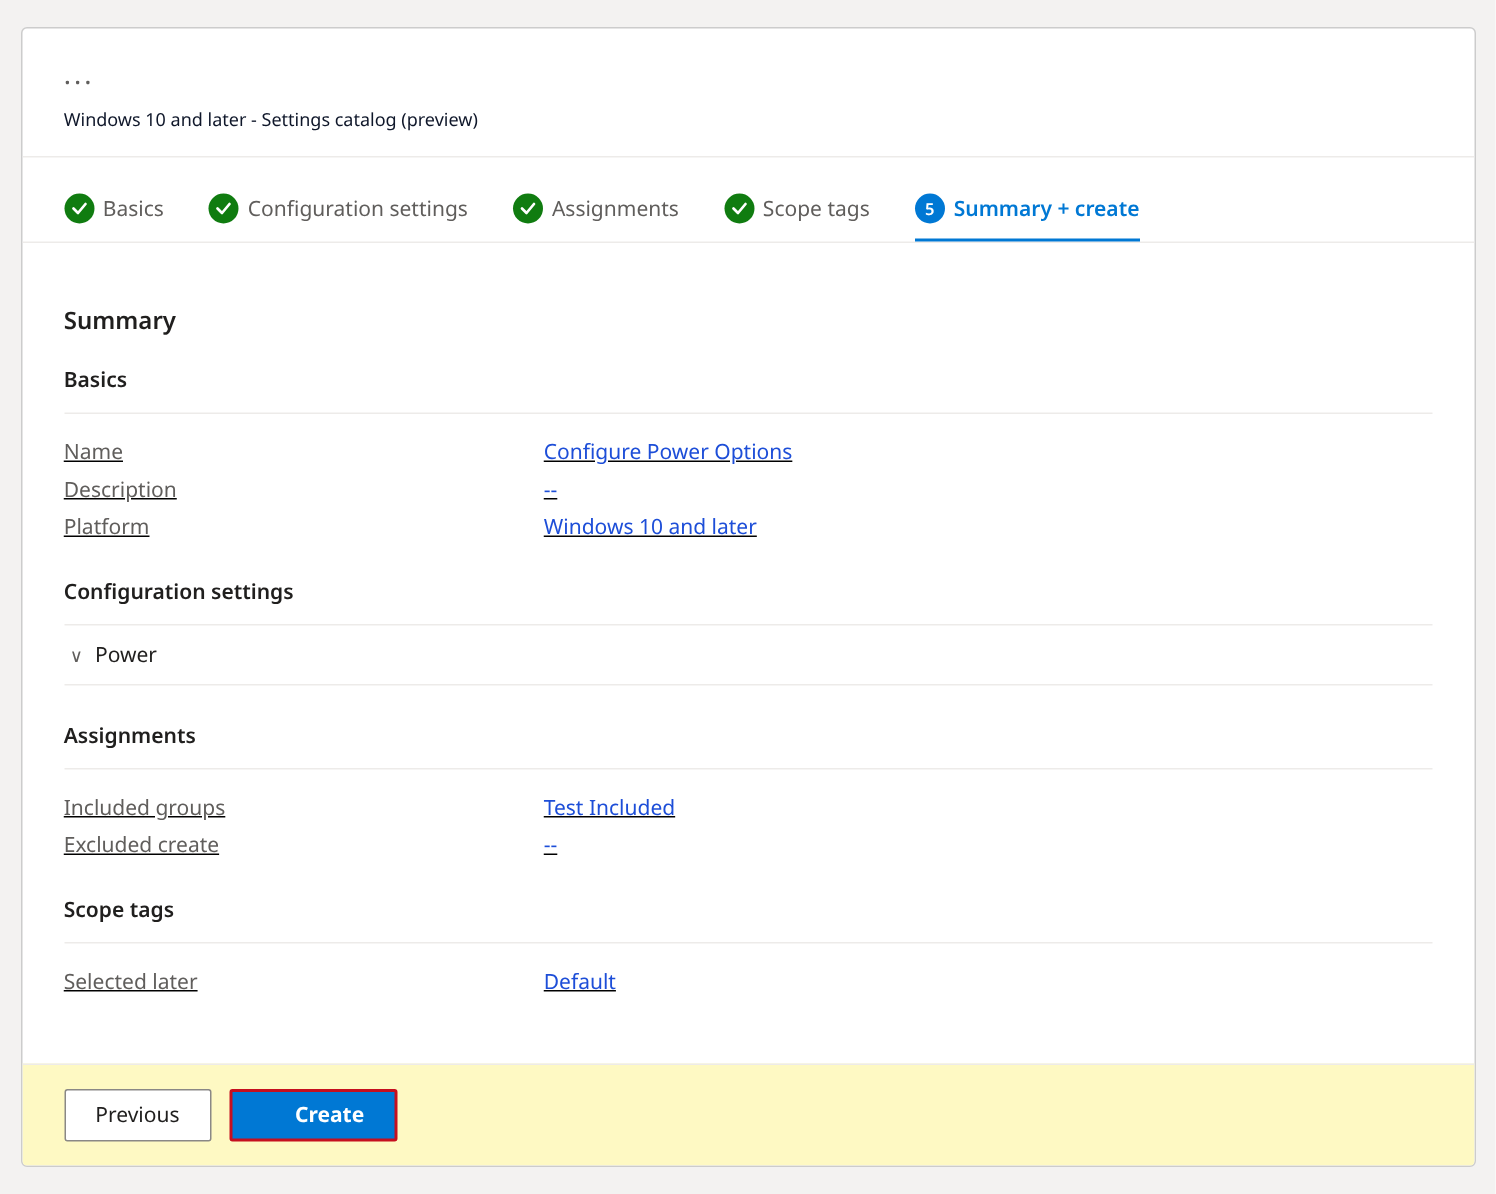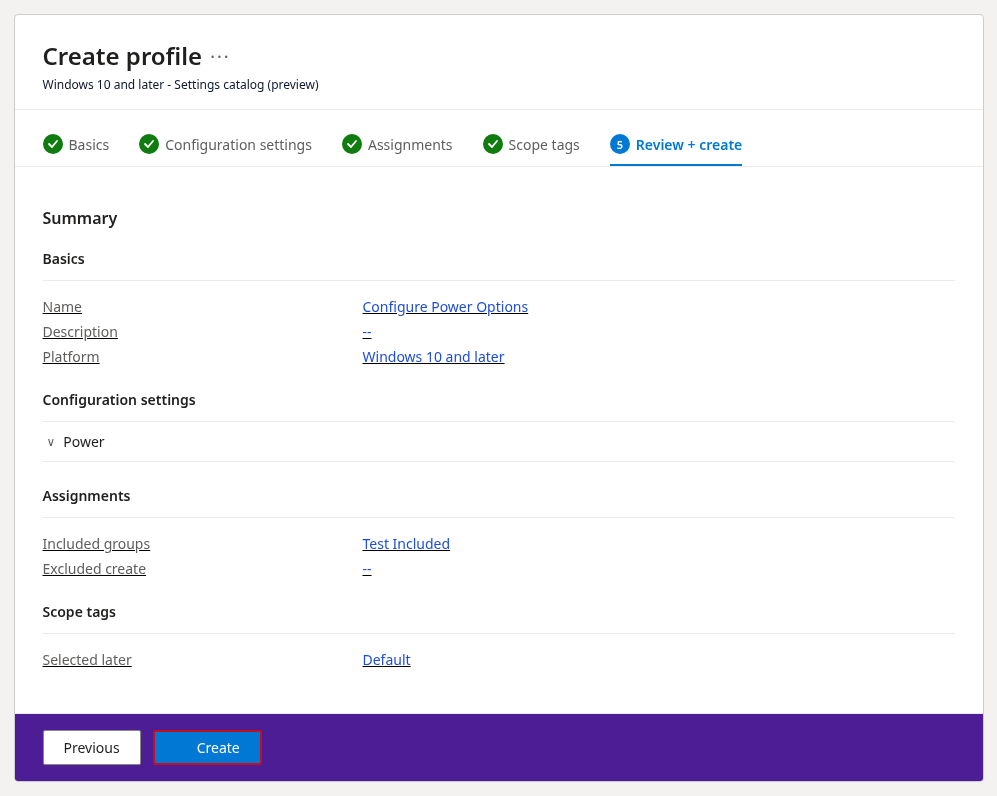--- a/index.html
+++ b/index.html
@@ -161,50 +161,49 @@
     }
     .chevron-icon {
       font-size: 12px;
       color: #605e5c;
     }
     .footer {
       border-top: 1px solid #edebe9;
       padding: 16px 28px;
       display: flex;
       gap: 12px;
-      background: #4c1d95;
+      background: #fef9c3;
     }
     .btn {
       padding: 6px 20px;
       font-size: 14px;
       border-radius: 2px;
       cursor: pointer;
       font-family: inherit;
     }
     .btn-secondary {
       background: #fff;
       border: 1px solid #8a8886;
       color: #201f1e;
     }
     .btn-primary {
       background: #0078d4;
       border: 2px solid #c50f1f;
       color: #fff;
-      font-weight: 400;
+      font-weight: 700;
       padding-left: 42px;
     }
   </style>
 </head>
 <body>
 
 <div class="window">
 
   <div class="window-header">
     <div class="page-title">
-      <span>Create profile</span>
       <span class="page-title-ellipsis">···</span>
     </div>
     <div class="page-subtitle">Windows 10 and later - Settings catalog (preview)</div>
   </div>
 
   <div class="tabs-row">
 
     <div class="tab-item">
       <span class="check-icon">
         <svg viewBox="0 0 12 12" fill="none" xmlns="http://www.w3.org/2000/svg">
@@ -236,21 +235,21 @@
       <span class="check-icon">
         <svg viewBox="0 0 12 12" fill="none" xmlns="http://www.w3.org/2000/svg">
           <polyline points="2,6 5,9 10,3" stroke="white" stroke-width="1.8" fill="none" stroke-linecap="round" stroke-linejoin="round"></polyline>
         </svg>
       </span>
       <span>Scope tags</span>
     </div>
 
     <div class="tab-item active">
       <span class="number-badge">5</span>
-      <span>Review + create</span>
+      <span>Summary + create</span>
     </div>
 
   </div>
 
   <div class="content-area">
 
     <div class="summary-label">Summary</div>
 
     <div class="section-block">
       <div class="section-title">Basics</div>

